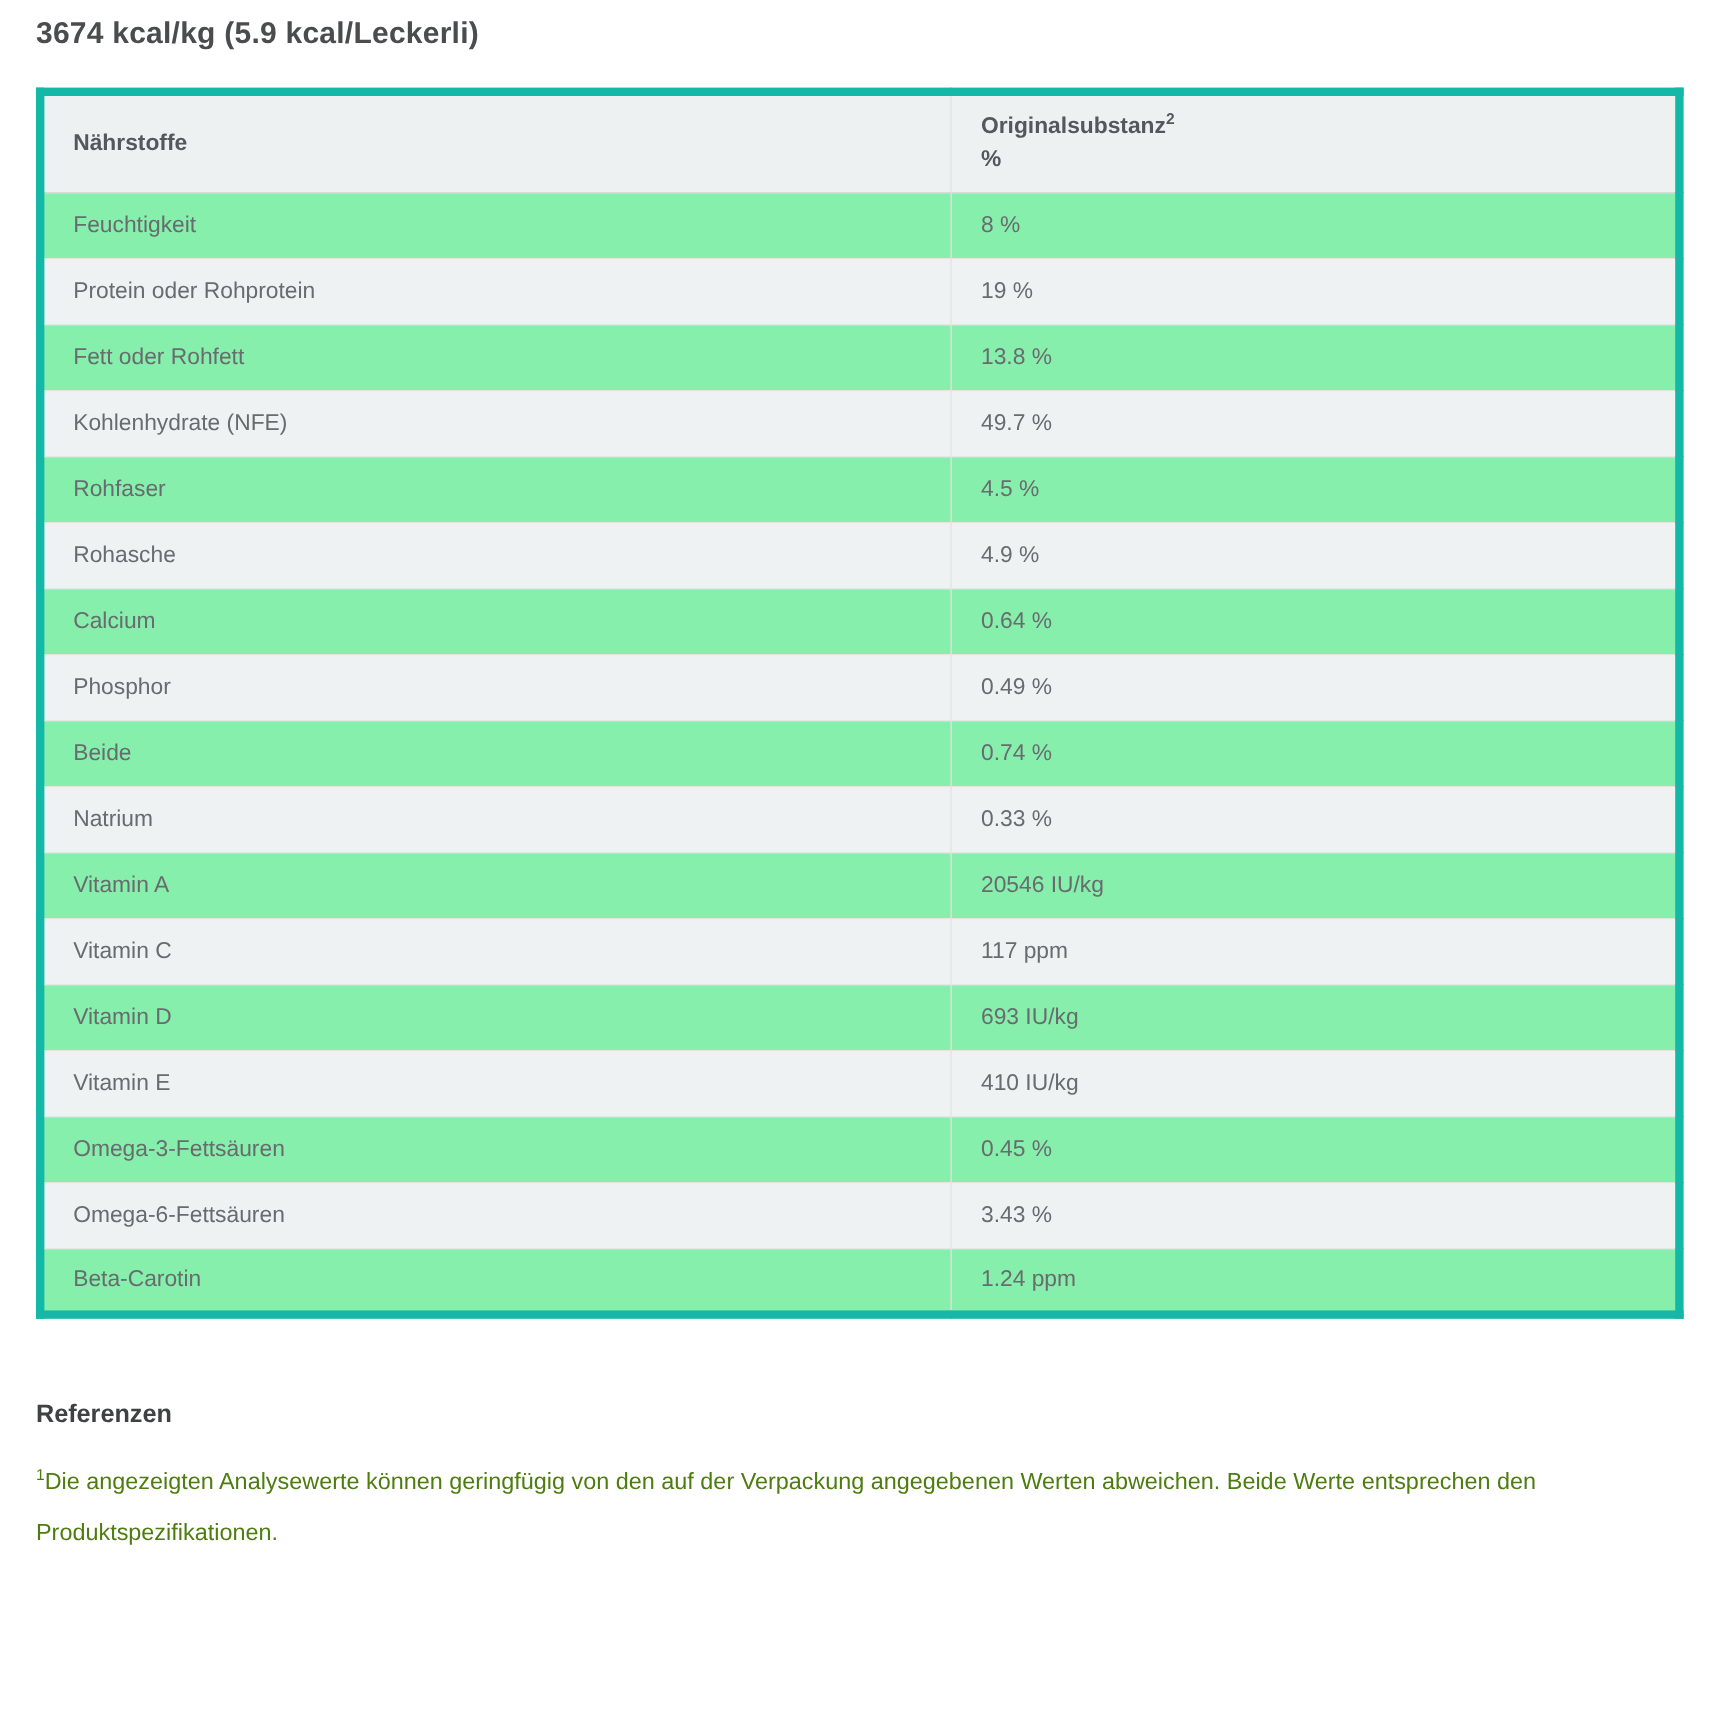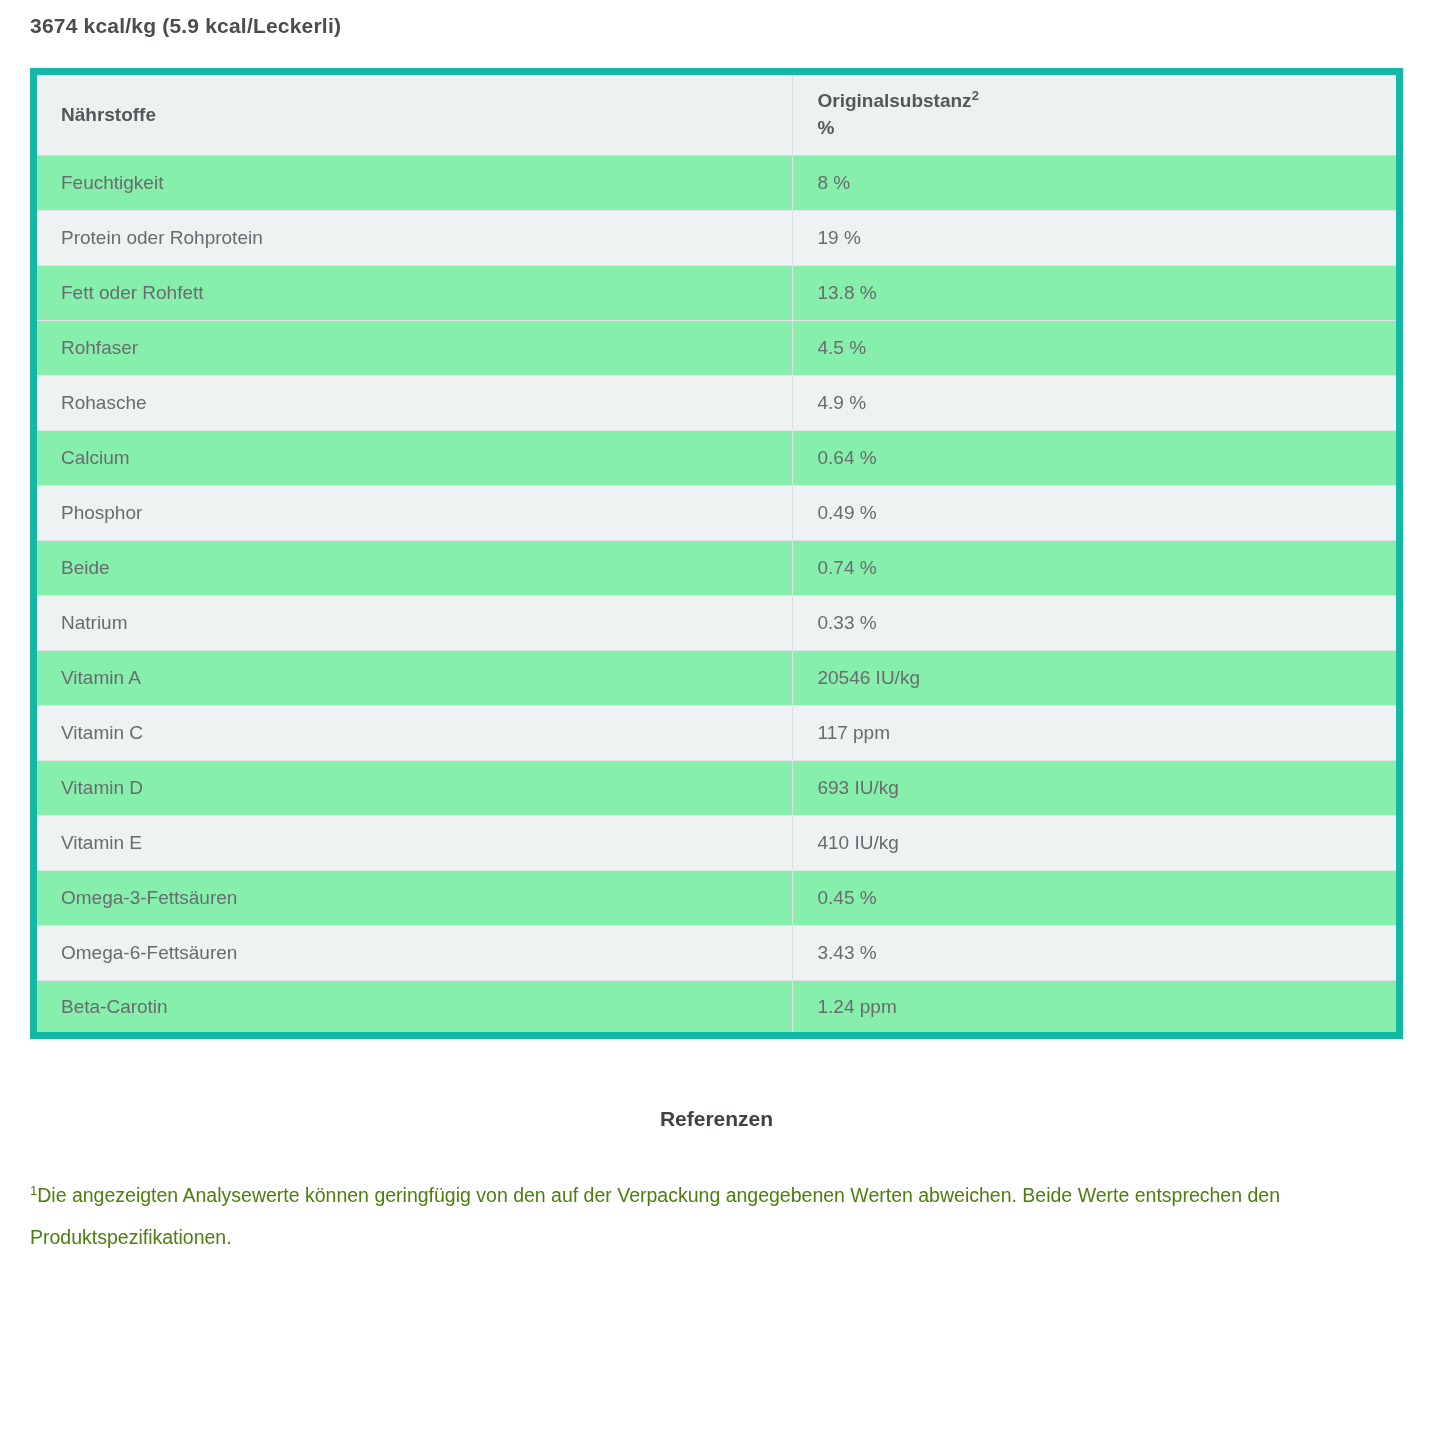--- a/index.html
+++ b/index.html
@@ -10,21 +10,21 @@
     font-family: "Liberation Sans", "DejaVu Sans", sans-serif;
     overflow: hidden;
   }
   .page {
     width: 1433px;
     height: 1433px;
     position: relative;
     padding: 14px 30px 0 30px;
   }
   .kcal-title {
-    font-size: 21px;
+    font-size: 25px;
     font-weight: bold;
     color: #4a4c4e;
     letter-spacing: 0.2px;
     margin-bottom: 30px;
   }
   table.nutrients {
     width: 1373px;
     border-collapse: collapse;
     border: 7px solid #14b8a6;
     table-layout: fixed;
@@ -61,22 +61,21 @@
     background: #eff2f2;
     margin-top: 28px;
   }
   .references {
     margin-top: 68px;
   }
   .references-heading {
     font-size: 21px;
     font-weight: bold;
     color: #3f4142;
-    margin-bottom: 44px;
-    text-align: center;
+    margin-bottom: 24px;
   }
   .footnote {
     font-size: 19.5px;
     color: #4d7c0f;
     line-height: 2.15;
     max-width: 1373px;
   }
   .footnote sup {
     font-size: 13px;
     line-height: 0;
@@ -110,20 +109,24 @@
           <td>Feuchtigkeit</td>
           <td>8 %</td>
         </tr>
         <tr class="alt">
           <td>Protein oder Rohprotein</td>
           <td>19 %</td>
         </tr>
         <tr>
           <td>Fett oder Rohfett</td>
           <td>13.8 %</td>
+        </tr>
+        <tr class="alt">
+          <td>Kohlenhydrate (NFE)</td>
+          <td>49.7 %</td>
         </tr>
         <tr>
           <td>Rohfaser</td>
           <td>4.5 %</td>
         </tr>
         <tr class="alt">
           <td>Rohasche</td>
           <td>4.9 %</td>
         </tr>
         <tr>

